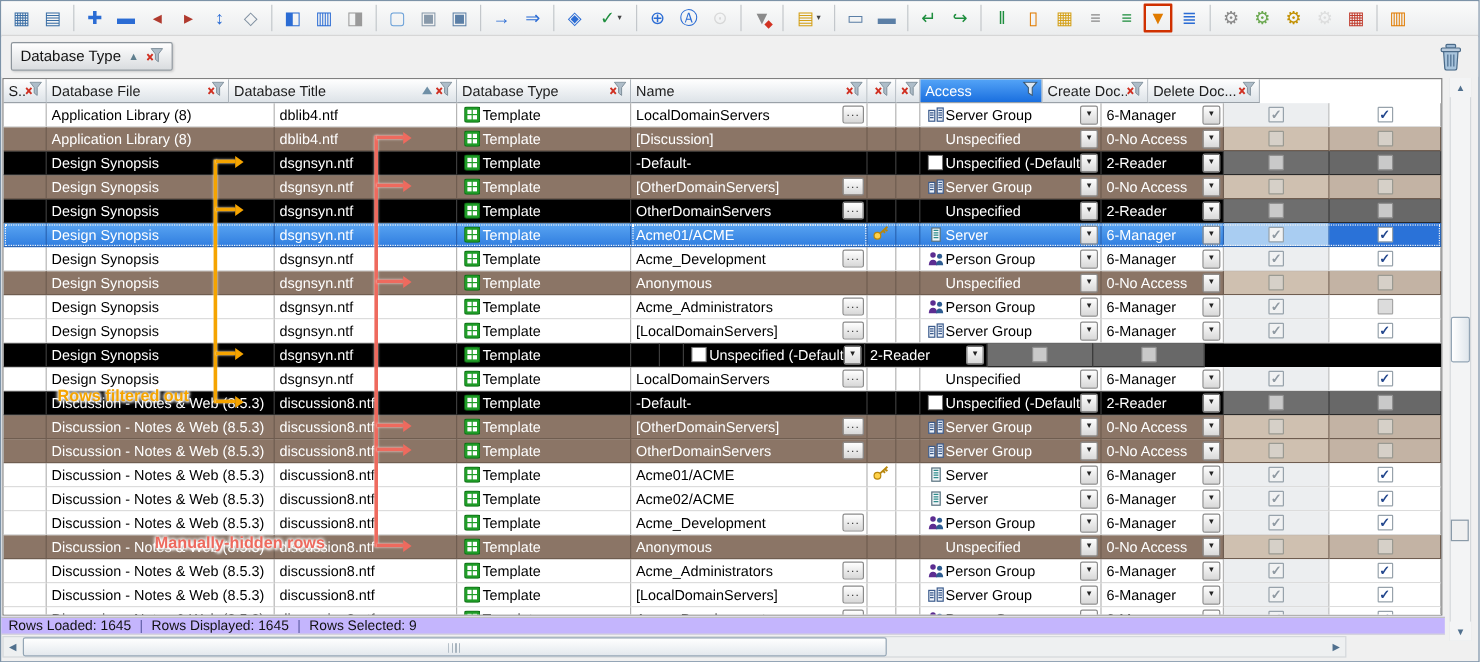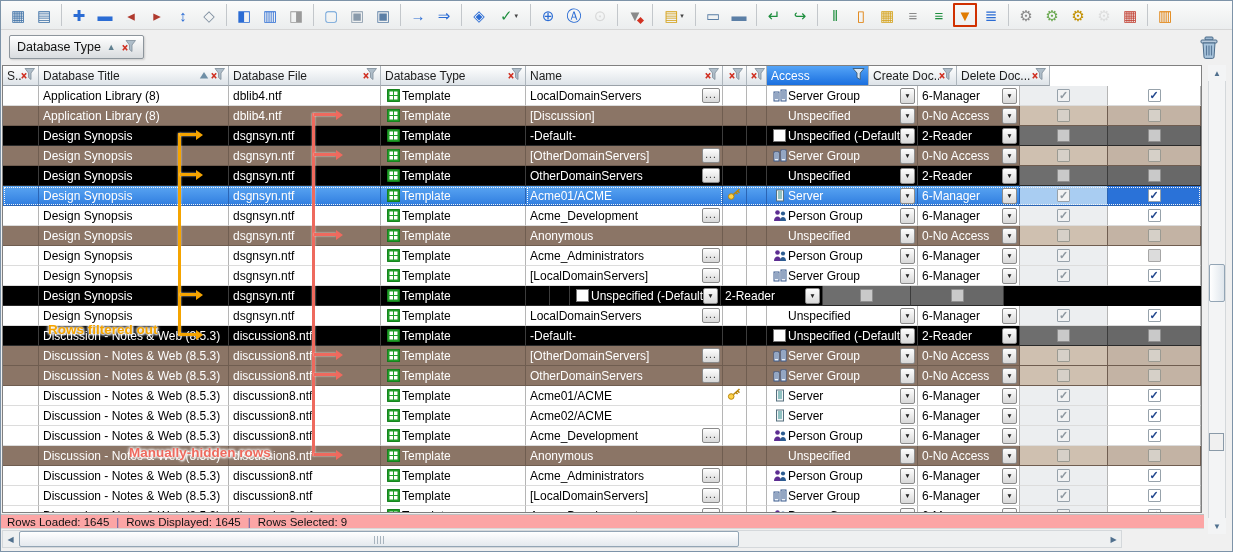--- a/index.html
+++ b/index.html
@@ -84,21 +84,21 @@
   
   .vrail { position:absolute; left:1207px; top:64px; width:18px; height:469px;
     background:#f3f4f5; border:1px solid #d4d8db; }
   .vbtn { position:absolute; left:1207px; width:18px; height:16px; background:#f3f4f5;
     display:flex; align-items:center; justify-content:center; font-size:8px; color:#50708e; }
   .vthumb { position:absolute; left:1208px; top:263px; width:16px; height:38px;
     background:linear-gradient(90deg,#ffffff,#dfe6ec); border:1px solid #93a5b5; border-radius:2px; }
   .vmarker { position:absolute; left:1208px; top:432px; width:15px; height:18px;
     background:#f0f0f0; border:1px solid #8a9aa8; }
   .statusbar { position:absolute; left:0px; top:513px; width:1203px; height:15px;
-    background:#fca5a5; border-top:1px solid #c0c0c0; border-bottom:1px solid #d8d8d8;
+    background:#c4b5fd; border-top:1px solid #c0c0c0; border-bottom:1px solid #d8d8d8;
     font-size:11.5px; color:#111; display:flex; align-items:center; padding-left:6px; gap:7px; }
   .statusbar .pipe { color:#5a5aa0; }
   .hscroll { position:absolute; left:1px; top:529px; width:1120px; height:18px;
     background:#eef0f1; border:1px solid #d4d8db; }
   .hbtn { position:absolute; top:0; width:15px; height:16px; display:flex; align-items:center;
     justify-content:center; font-size:8px; color:#50708e; }
   .hthumb { position:absolute; left:16px; top:0px; width:720px; height:16px;
     background:linear-gradient(#ffffff,#e4e9ee); border:1px solid #93a5b5; border-radius:2px; }
   .hgrip { position:absolute; left:50%; top:4px; transform:translateX(-50%); width:11px; height:8px;
     background:repeating-linear-gradient(90deg,#a8b4be 0 1px,transparent 1px 3px); }
@@ -275,35 +275,35 @@
     <div class="hrow">
       <div class="hcell" style="width: 36px; flex: 0 0 36px;">
         <span class="lbl">S..</span>
         <span class="hicons">
           <span><svg width="14" height="12" viewBox="0 0 14 12">
               <polygon points="4,0.5 13.5,0.5 10,5 10,11.5 7.5,9.5 7.5,5" fill="#aebdc9" stroke="#7d8d99" stroke-width="0.8"></polygon>
               <path d="M0.8 5.2l4.4 5M5.2 5.2l-4.4 5" stroke="#d03022" stroke-width="1.6"></path>
             </svg></span>
         </span>
       </div>
+      <div class="hcell" style="width: 152px; flex: 0 0 152px;">
+        <span class="lbl">Database File</span>
+        <span class="hicons">
+          <span><svg width="14" height="12" viewBox="0 0 14 12">
+              <polygon points="4,0.5 13.5,0.5 10,5 10,11.5 7.5,9.5 7.5,5" fill="#aebdc9" stroke="#7d8d99" stroke-width="0.8"></polygon>
+              <path d="M0.8 5.2l4.4 5M5.2 5.2l-4.4 5" stroke="#d03022" stroke-width="1.6"></path>
+            </svg></span>
+        </span>
+      </div>
       <div class="hcell" style="width: 190px; flex: 0 0 190px;">
         <span class="lbl">Database Title</span>
         <span class="hicons">
           <span><svg width="10" height="9" viewBox="0 0 10 9">
               <polygon points="5,1 9.2,7.5 0.8,7.5" fill="#6f8fa6"></polygon>
             </svg></span>
-          <span><svg width="14" height="12" viewBox="0 0 14 12">
-              <polygon points="4,0.5 13.5,0.5 10,5 10,11.5 7.5,9.5 7.5,5" fill="#aebdc9" stroke="#7d8d99" stroke-width="0.8"></polygon>
-              <path d="M0.8 5.2l4.4 5M5.2 5.2l-4.4 5" stroke="#d03022" stroke-width="1.6"></path>
-            </svg></span>
-        </span>
-      </div>
-      <div class="hcell" style="width: 152px; flex: 0 0 152px;">
-        <span class="lbl">Database File</span>
-        <span class="hicons">
           <span><svg width="14" height="12" viewBox="0 0 14 12">
               <polygon points="4,0.5 13.5,0.5 10,5 10,11.5 7.5,9.5 7.5,5" fill="#aebdc9" stroke="#7d8d99" stroke-width="0.8"></polygon>
               <path d="M0.8 5.2l4.4 5M5.2 5.2l-4.4 5" stroke="#d03022" stroke-width="1.6"></path>
             </svg></span>
         </span>
       </div>
       <div class="hcell" style="width: 145px; flex: 0 0 145px;">
         <span class="lbl">Database Type</span>
         <span class="hicons">
           <span><svg width="14" height="12" viewBox="0 0 14 12">

